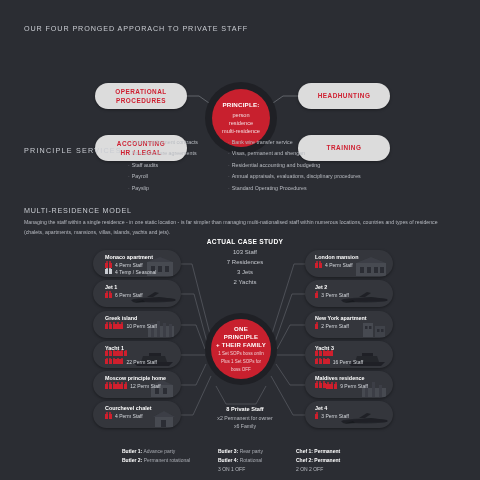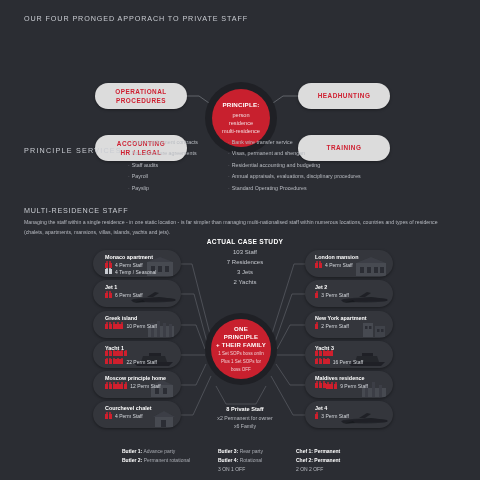--- a/index.html
+++ b/index.html
@@ -14,21 +14,21 @@
 
   
   .sec-title {
     position: absolute;
     font-size: 7.2px;
     letter-spacing: 0.9px;
     color: #c9ccd2;
     font-weight: 400;
     white-space: nowrap;
   }
-  #h-approach { left: 24px; top: 14px; }
+  #h-approach { left: 24px; top: 24px; }
   #h-specialist { left: 24px; top: 146px; letter-spacing: 1.2px; }
   #h-multi { left: 24px; top: 206px; letter-spacing: 0.7px; }
 
   
   #approach { position: absolute; left: 0; top: 40px; width: 480px; height: 95px; }
   .pill {
     position: absolute;
     background: #dcdcdc;
     border-radius: 999px;
     display: flex; flex-direction: column;
@@ -246,21 +246,21 @@
   </div>
   <div class="svc-col" id="svc-col-2">
     <div class="svc-item"><span class="dash">·</span><span>Bank wire transfer service</span></div>
     <div class="svc-item"><span class="dash">·</span><span>Visas, permanent and shengan</span></div>
     <div class="svc-item"><span class="dash">·</span><span>Residential accounting and budgeting</span></div>
     <div class="svc-item"><span class="dash">·</span><span>Annual appraisals, evaluations, disciplinary procedures</span></div>
     <div class="svc-item"><span class="dash">·</span><span>Standard Operating Procedures</span></div>
   </div>
 </div>
 
-<div class="sec-title" id="h-multi">MULTI-RESIDENCE STAFF</div>
+<div class="sec-title" id="h-multi">MULTI-RESIDENCE MODEL</div>
 <div id="multi-body">Managing the staff within a single residence - in one static location - is far simpler than managing multi-nationalised staff within numerous locations, countries and types of residence (chalets, apartments, mansions, villas, islands, yachts and jets).</div>
 
 <div id="case">
 
   <svg width="480" height="200" style="position:absolute;left:0;top:0;">
     <g fill="none" stroke="#5c5f66" stroke-width="0.7">
 
       <polyline points="181,26 192,26 210,96"></polyline>
       <polyline points="181,56 194,56 207,104"></polyline>
       <polyline points="181,87 196,87 205,111"></polyline>

